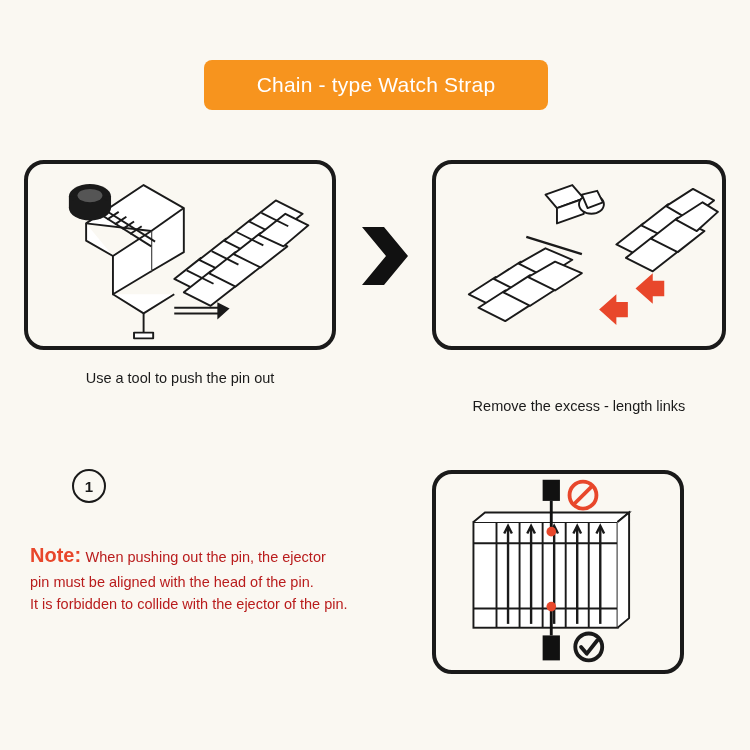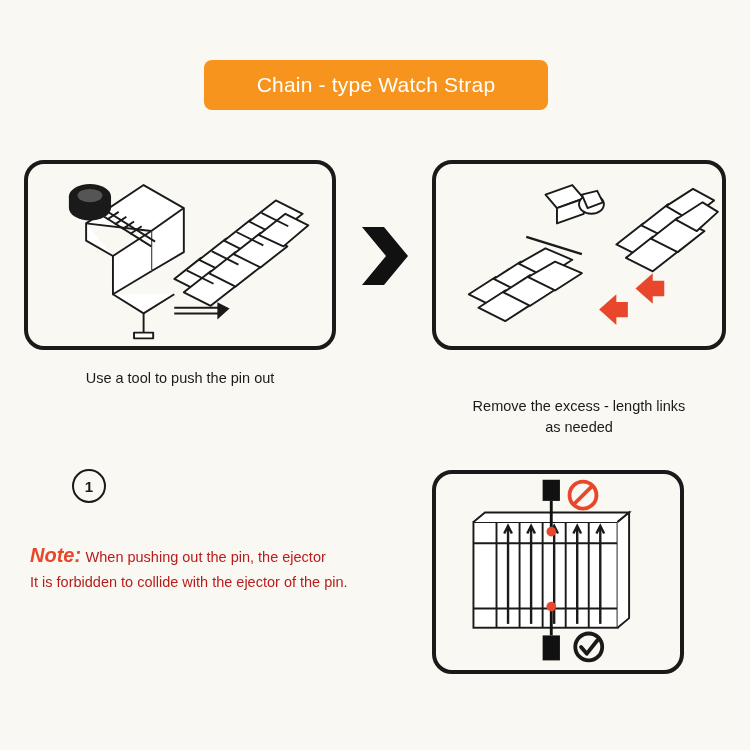--- a/index.html
+++ b/index.html
@@ -93,21 +93,20 @@
     left: 30px;
     top: 540px;
     width: 390px;
     color: #e8472b;
     line-height: 1.55;
   }
   .note-label {
     font-size: 20px;
     font-weight: bold;
     color: #e8472b;
-    font-style: italic;
   }
   .note-text {
     font-size: 14.5px;
     color: #b91c1c;
   }
 
   
   .illus {
     position: absolute;
     left: 0;
@@ -219,28 +218,28 @@
 
       <g fill="#e8472b">
         <polygon points="206,130 224,114 224,122 236,122 236,138 224,138 224,146"></polygon>
         <polygon points="168,152 186,136 186,144 198,144 198,160 186,160 186,168"></polygon>
       </g>
     </svg>
 
   </div>
   <div class="caption" id="caption-2">
     <div>Remove the excess - length links</div>
-    <div>as needed</div>
   </div>
 
   <div class="note-block">
     <div>
       <span class="note-label">Note:</span>
       <span class="note-text">When pushing out the pin, the ejector</span>
     </div>
+    <div class="note-text">pin must be aligned with the head of the pin.</div>
     <div class="note-text">It is forbidden to collide with the ejector of the pin.</div>
   </div>
 
   <div class="panel" id="panel-3">
     <svg class="illus" viewBox="0 0 252 204" xmlns="http://www.w3.org/2000/svg">
       <g fill="#fff" stroke="#1a1a1a" stroke-width="2">
 
         <rect x="38" y="50" width="150" height="110"></rect>
         <line x1="38" y1="72" x2="188" y2="72"></line>
         <line x1="38" y1="140" x2="188" y2="140"></line>

